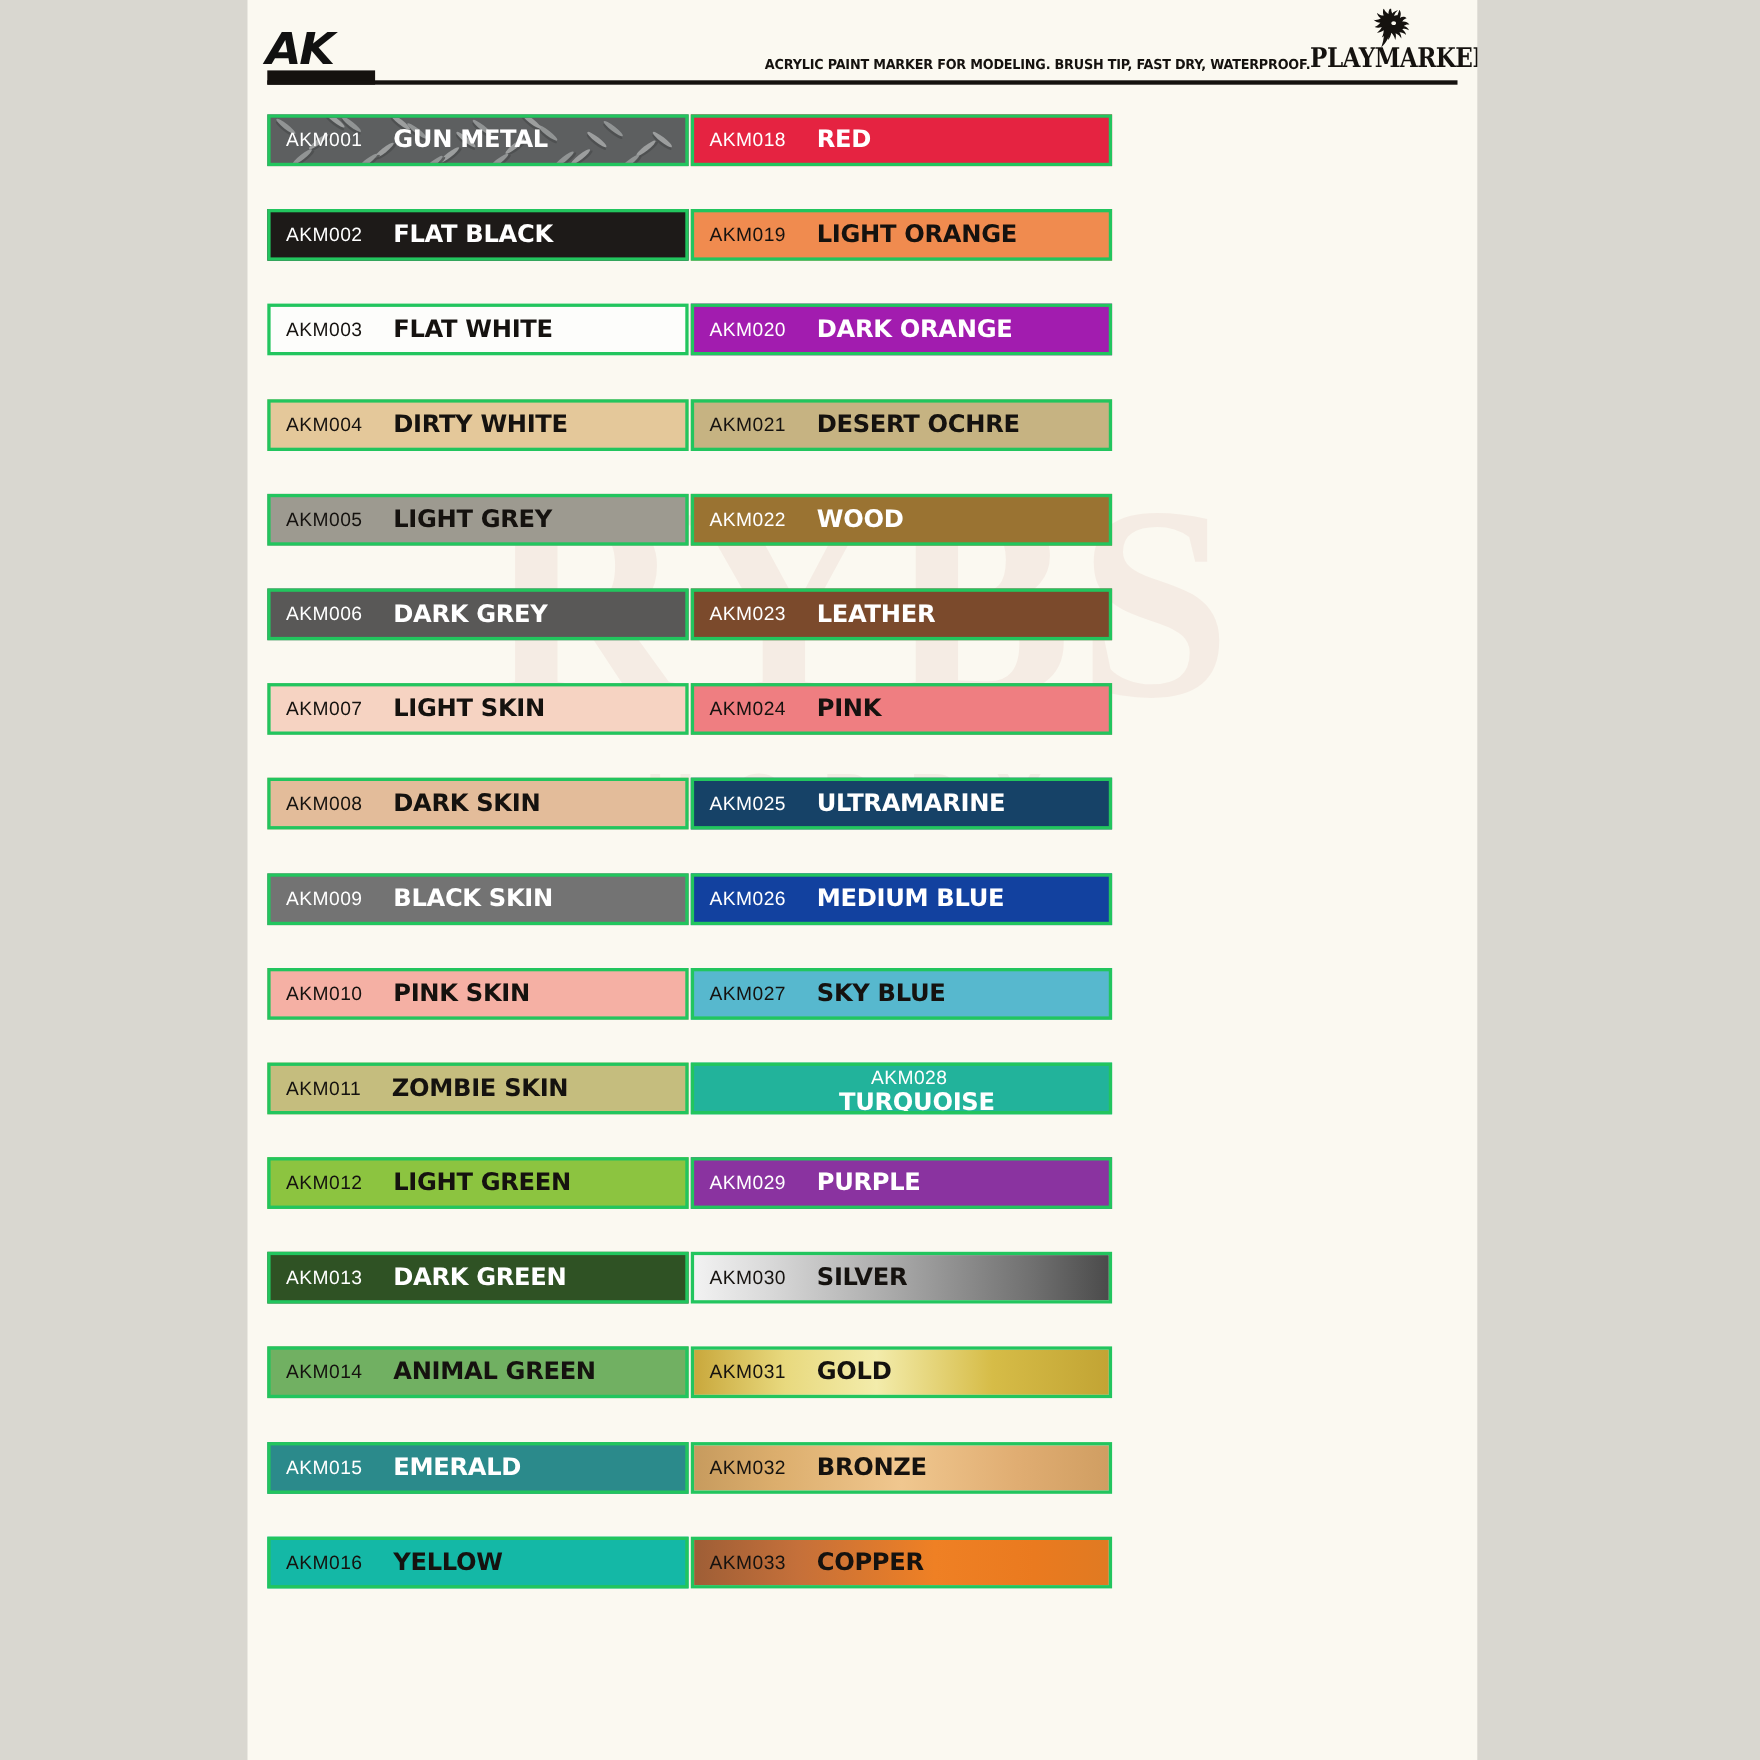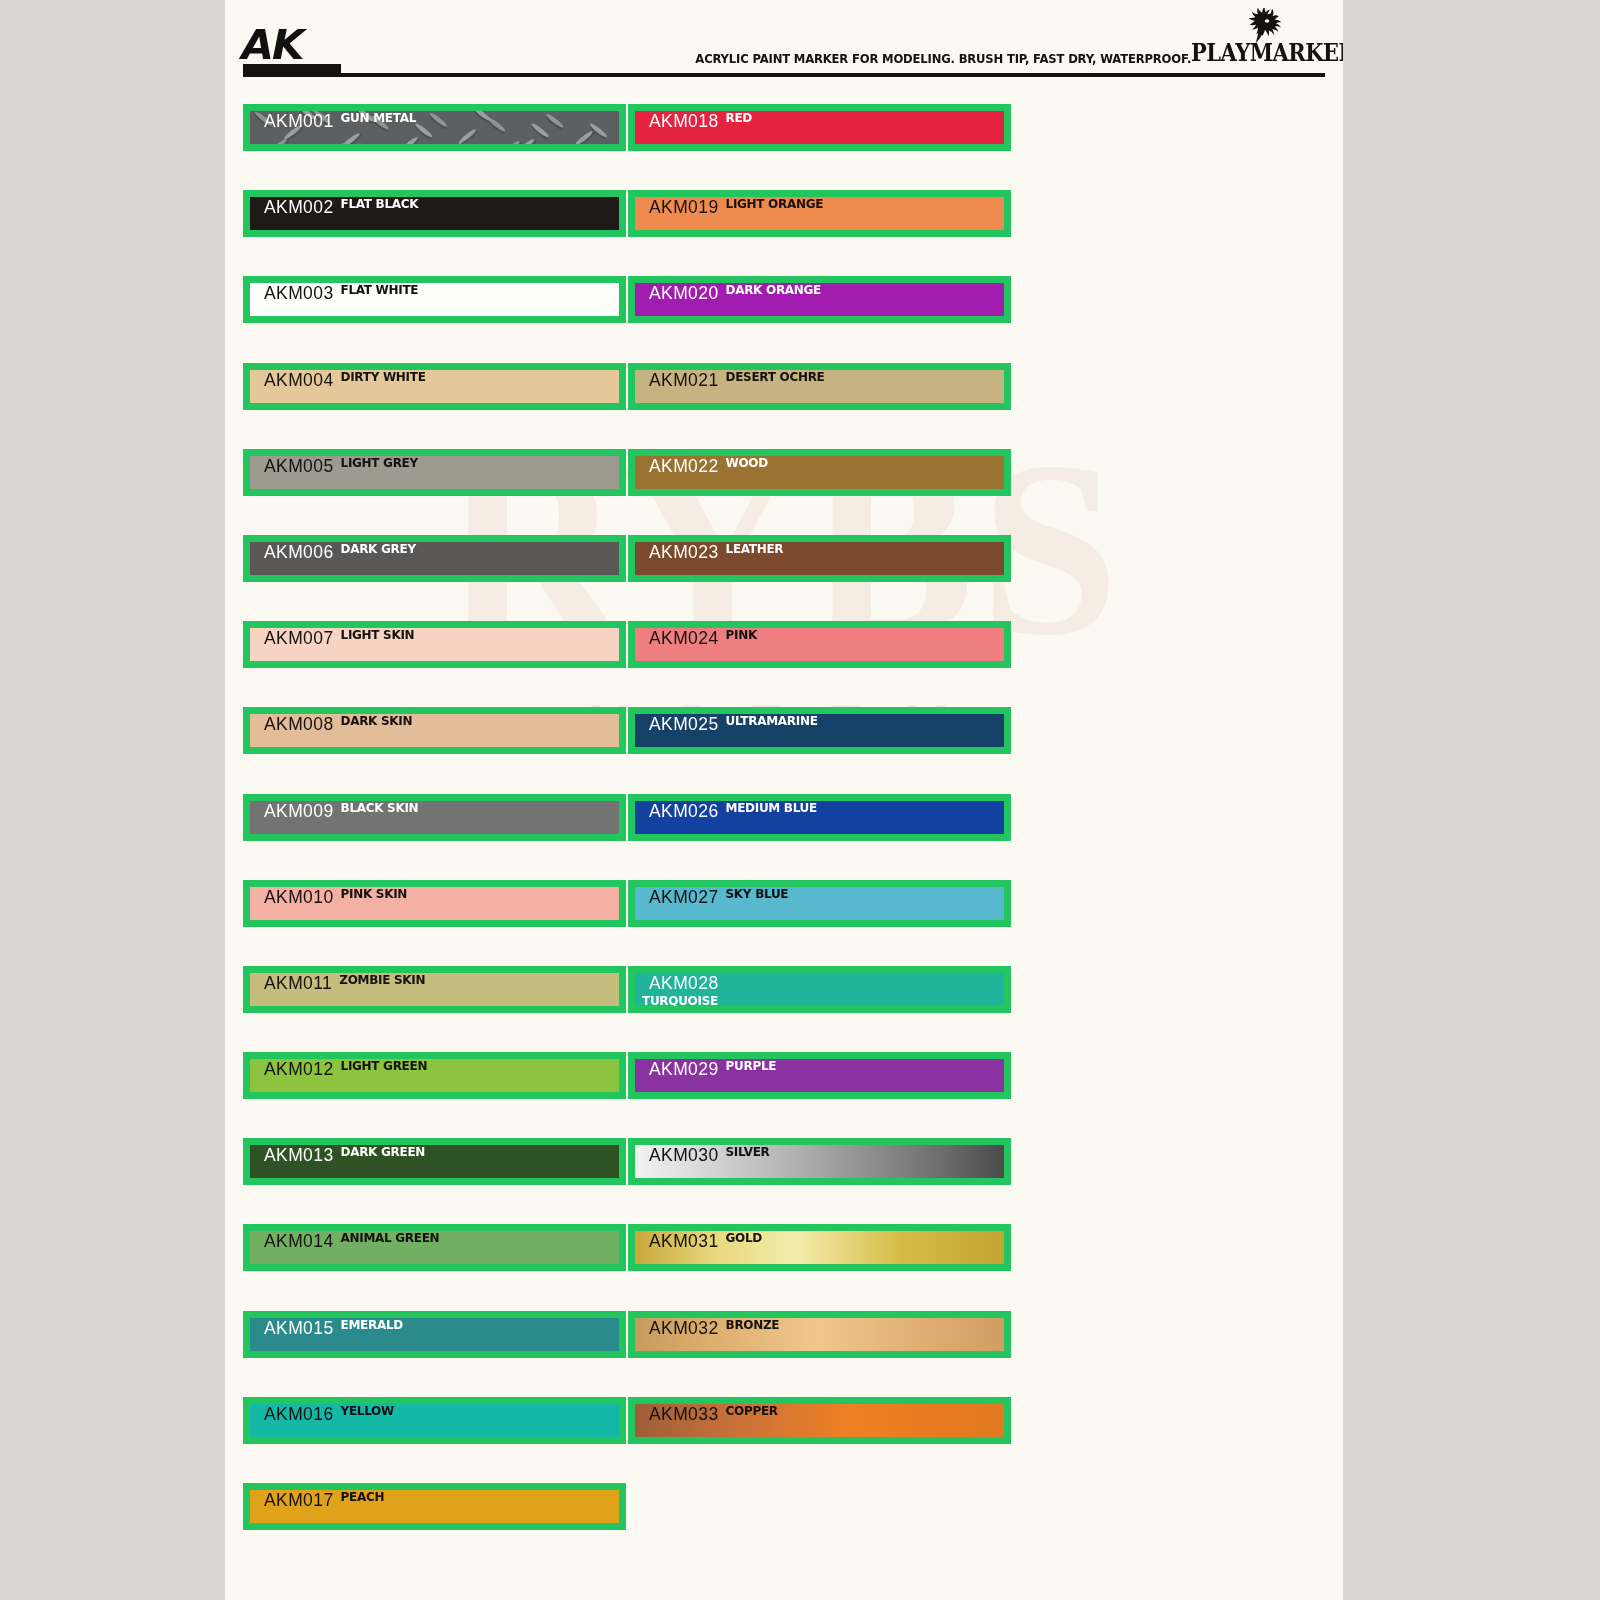--- a/index.html
+++ b/index.html
@@ -135,41 +135,42 @@
     width: 383px;
   }
   #col-left  { left: 18px; }
   #col-right { left: 403px; }
 
   .swatch {
     position: relative;
     box-sizing: border-box;
     height: 47px;
     margin-bottom: 39.2px;
-    border: 7px solid #22c55e;
+    border: 3px solid #22c55e;
     display: flex;
+    align-items: center;
     overflow: hidden;
   }
   .swatch .code {
     position: relative;
     z-index: 2;
     margin-left: 14px;
     font-family: "Liberation Sans", sans-serif;
     font-weight: 400;
     font-size: 17.5px;
     letter-spacing: 0.4px;
     white-space: nowrap;
   }
   .swatch .name {
     position: relative;
     z-index: 2;
-    margin-left: 7px;
+    margin-left: 28px;
     font-family: "DejaVu Sans", sans-serif;
     font-weight: bold;
-    font-size: 12px;
+    font-size: 22px;
     letter-spacing: -0.3px;
     white-space: nowrap;
   }
   .swatch .texture {
     position: absolute;
     inset: 0;
     z-index: 1;
     opacity: 0.55;
   }
 </style>
@@ -354,24 +355,20 @@
         <span class="name" style="color: rgb(21, 18, 15);">ANIMAL GREEN</span>
       </div>
       <div class="swatch" style="background: rgb(43, 138, 139);">
         <span class="code" style="color: rgb(255, 255, 255);">AKM015</span>
         <span class="name" style="color: rgb(255, 255, 255);">EMERALD</span>
       </div>
       <div class="swatch" style="background: #14b8a6;">
         <span class="code" style="color: rgb(21, 18, 15);">AKM016</span>
         <span class="name" style="color: rgb(21, 18, 15);">YELLOW</span>
       </div>
-      <div class="swatch" style="background: rgb(223, 162, 26);">
-        <span class="code" style="color: rgb(21, 18, 15);">AKM017</span>
-        <span class="name" style="color: rgb(21, 18, 15);">PEACH</span>
-      </div>
     </div>
   <div class="column" id="col-right">
       <div class="swatch" style="background: rgb(229, 35, 65);">
         <span class="code" style="color: rgb(255, 255, 255);">AKM018</span>
         <span class="name" style="color: rgb(255, 255, 255);">RED</span>
       </div>
       <div class="swatch" style="background: rgb(240, 139, 79);">
         <span class="code" style="color: rgb(21, 18, 15);">AKM019</span>
         <span class="name" style="color: rgb(21, 18, 15);">LIGHT ORANGE</span>
       </div>

